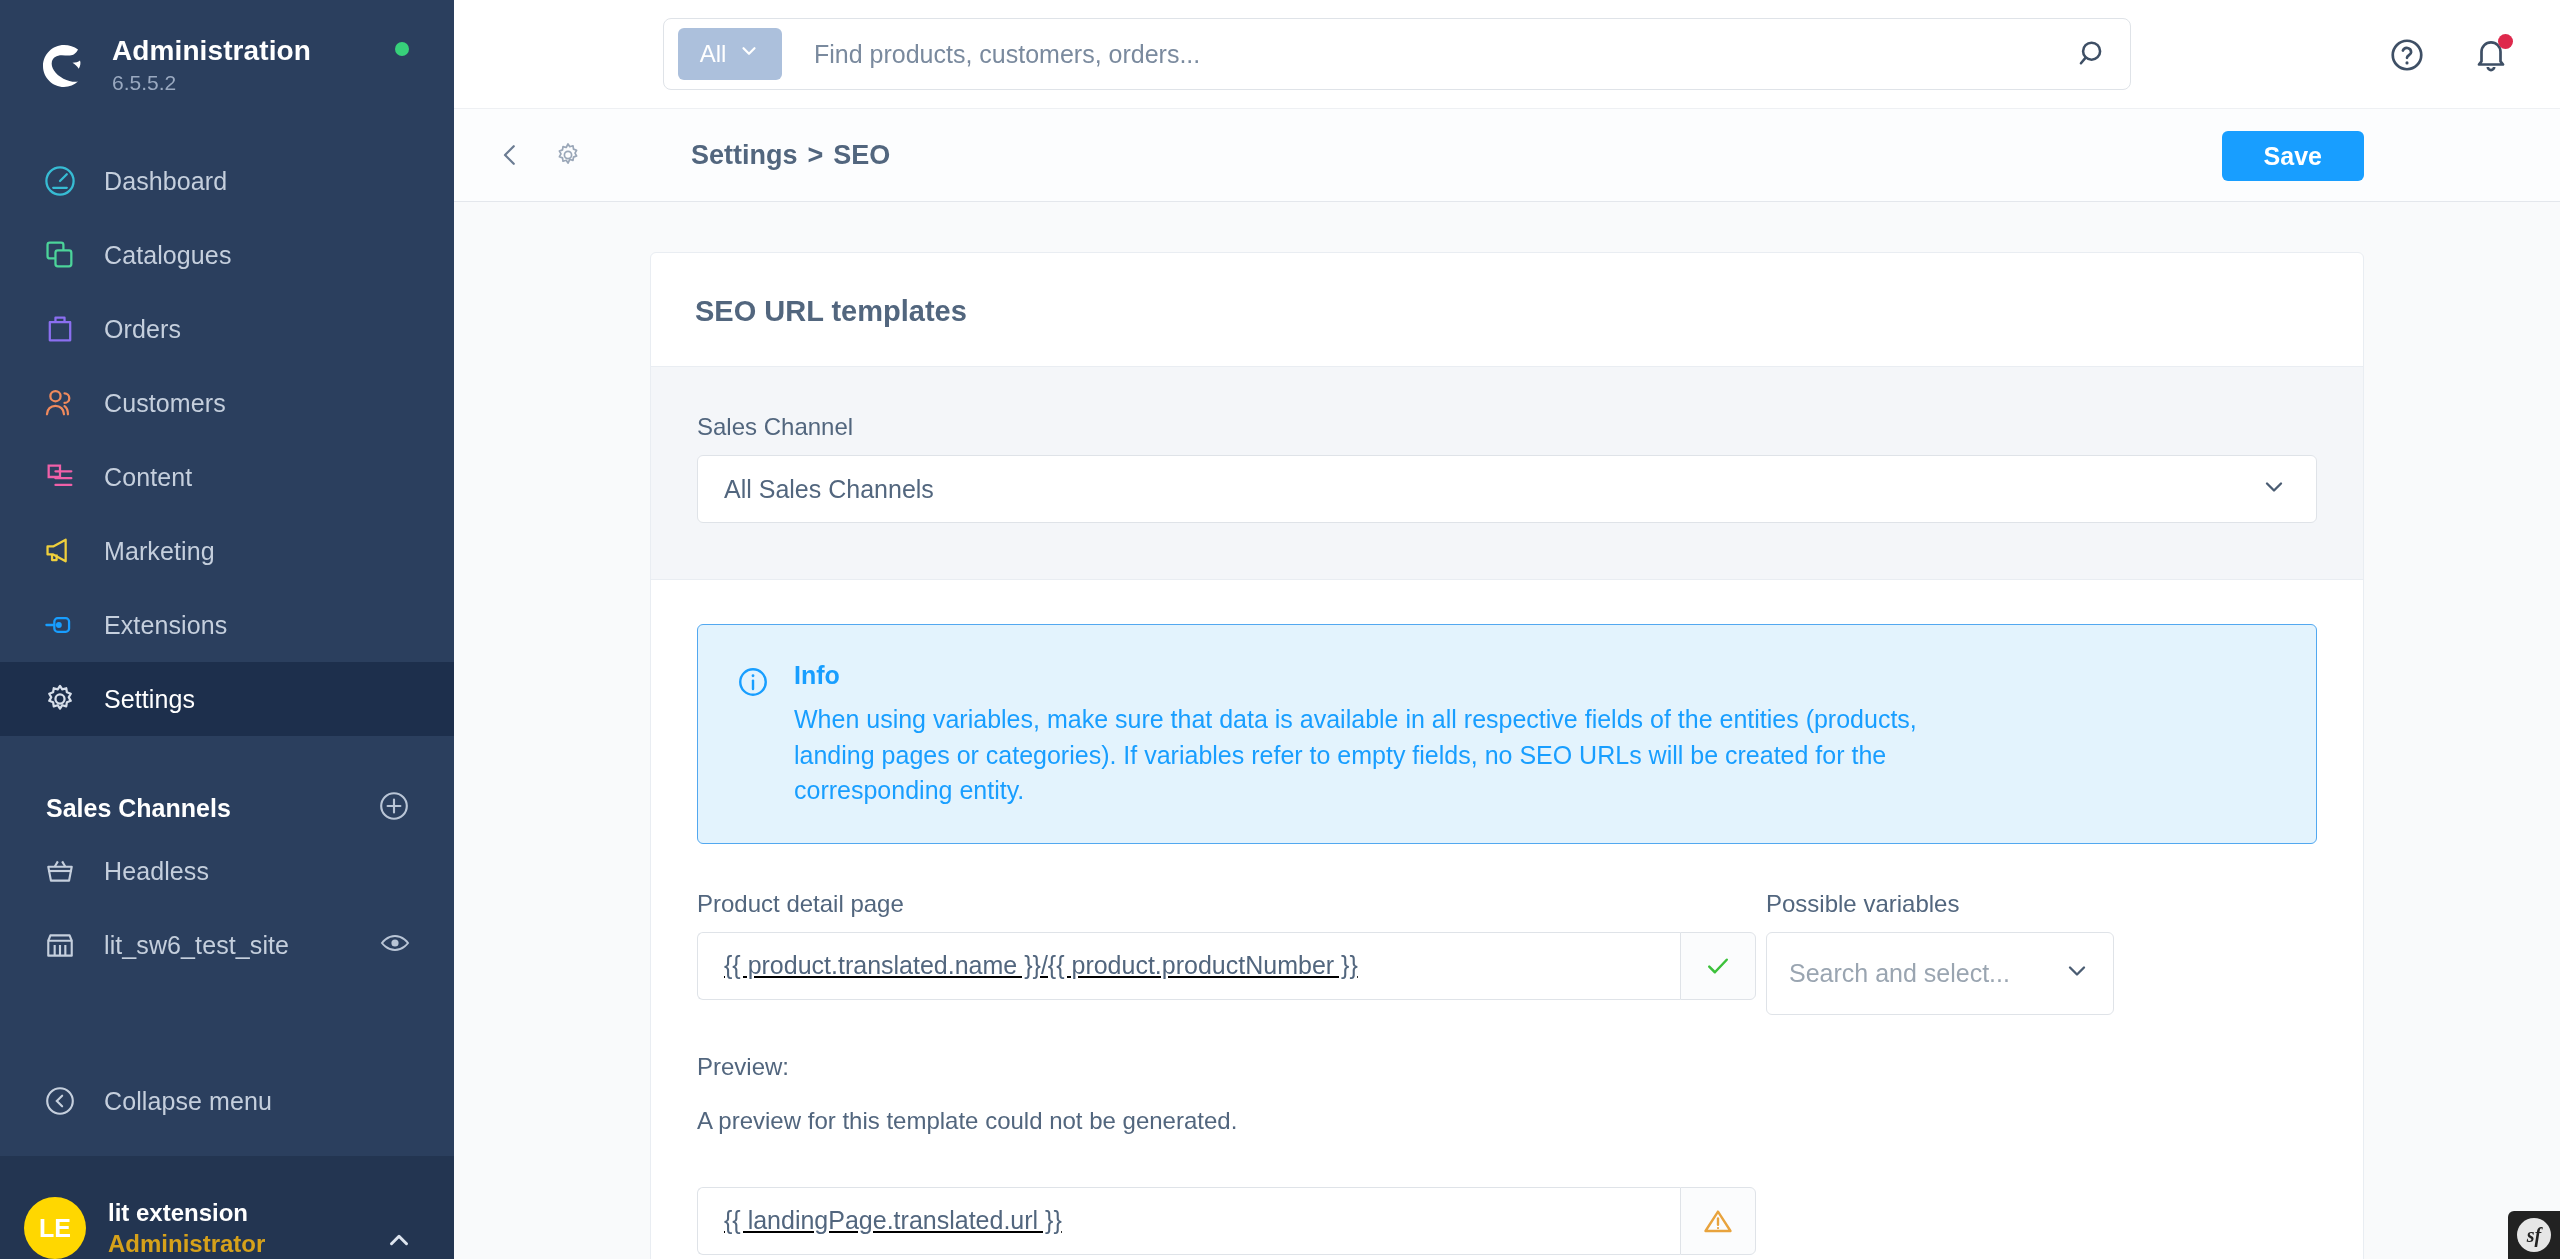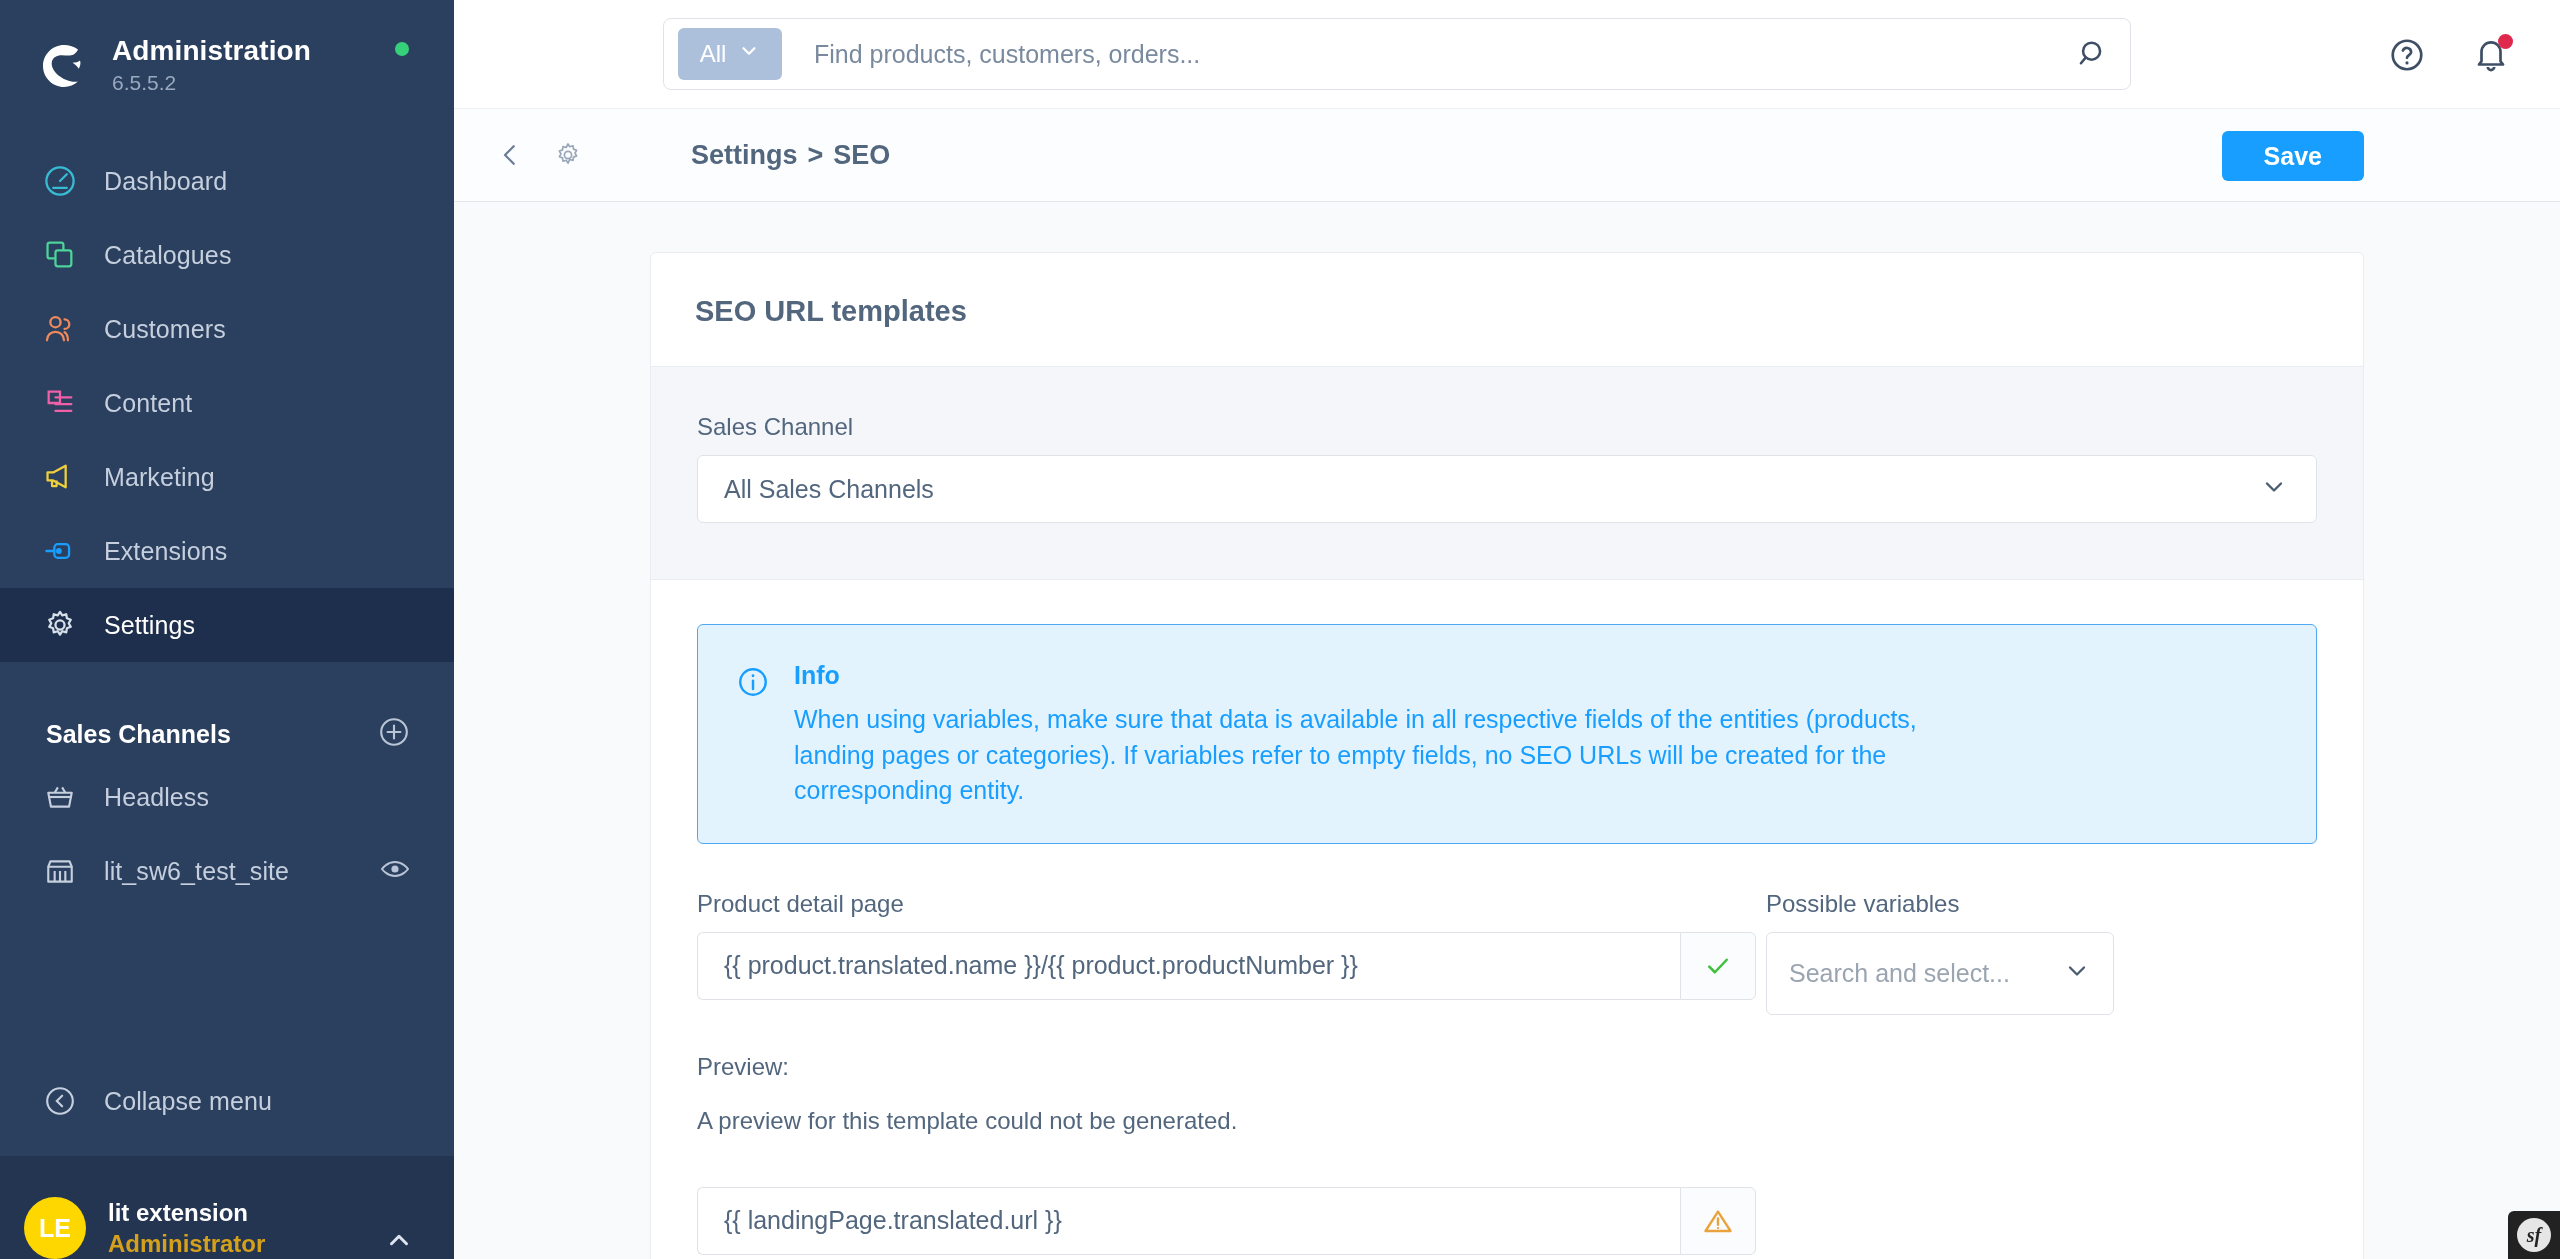--- a/index.html
+++ b/index.html
@@ -191,21 +191,21 @@
     margin-bottom: 46px;
   }
   .alert-icon { flex: 0 0 34px; margin-top: 4px; }
   .alert-title { color: #189eff; font-size: 25px; font-weight: bold; margin-bottom: 12px; }
   .alert-text { color: #189eff; font-size: 25px; line-height: 1.42; max-width: 1190px; }
 
   .row { display: flex; gap: 10px; }
   .col-main { flex: 1 1 auto; max-width: 1059px; }
   .col-side { flex: 0 0 348px; }
 
-  .input-group { display: flex; align-items: stretch; }
+  .input-group { display: flex; align-items: stretch; text-decoration: underline; }
   .tmpl-input {
     flex: 1 1 auto;
     border: 1px solid #dfe3e8; border-right: none;
     border-radius: 6px 0 0 6px;
     background: #fff;
     height: 68px;
     font-size: 25px; color: #52667e;
     font-family: "Liberation Sans", sans-serif;
     padding: 0 26px; outline: none;
   }
@@ -277,20 +277,29 @@
       <div class="nav-item">
         <span class="nav-icon">
           <svg viewBox="0 0 30 30" width="34" height="34" fill="none" stroke="#4cd49a" stroke-width="2">
             <rect x="4" y="4" width="14" height="14" rx="2"></rect>
               <rect x="11" y="11" width="14" height="14" rx="2" fill="#2b3f5e"></rect>
           </svg>
         </span>
         <span class="nav-label">Catalogues</span>
       </div>
 
+      <div class="nav-item">
+        <span class="nav-icon">
+          <svg viewBox="0 0 30 30" width="34" height="34" fill="none" stroke="#8b6ff0" stroke-width="2" stroke-linejoin="round">
+            <path d="M6 9h18v16H6z"></path>
+              <path d="M11 9V5h8v4"></path>
+          </svg>
+        </span>
+        <span class="nav-label">Orders</span>
+      </div>
 
       <div class="nav-item">
         <span class="nav-icon">
           <svg viewBox="0 0 30 30" width="34" height="34" fill="none" stroke="#f08a5d" stroke-width="2" stroke-linecap="round">
             <circle cx="11" cy="9" r="4.5"></circle>
               <path d="M3.5 25c0-4.5 3.4-7.5 7.5-7.5s7.5 3 7.5 7.5"></path>
             <path d="M19 6.5a4.2 4.2 0 010 8.4"></path>
               <path d="M22 25c0-3.6-1.2-6-3-7.2"></path>
           </svg>
         </span>

